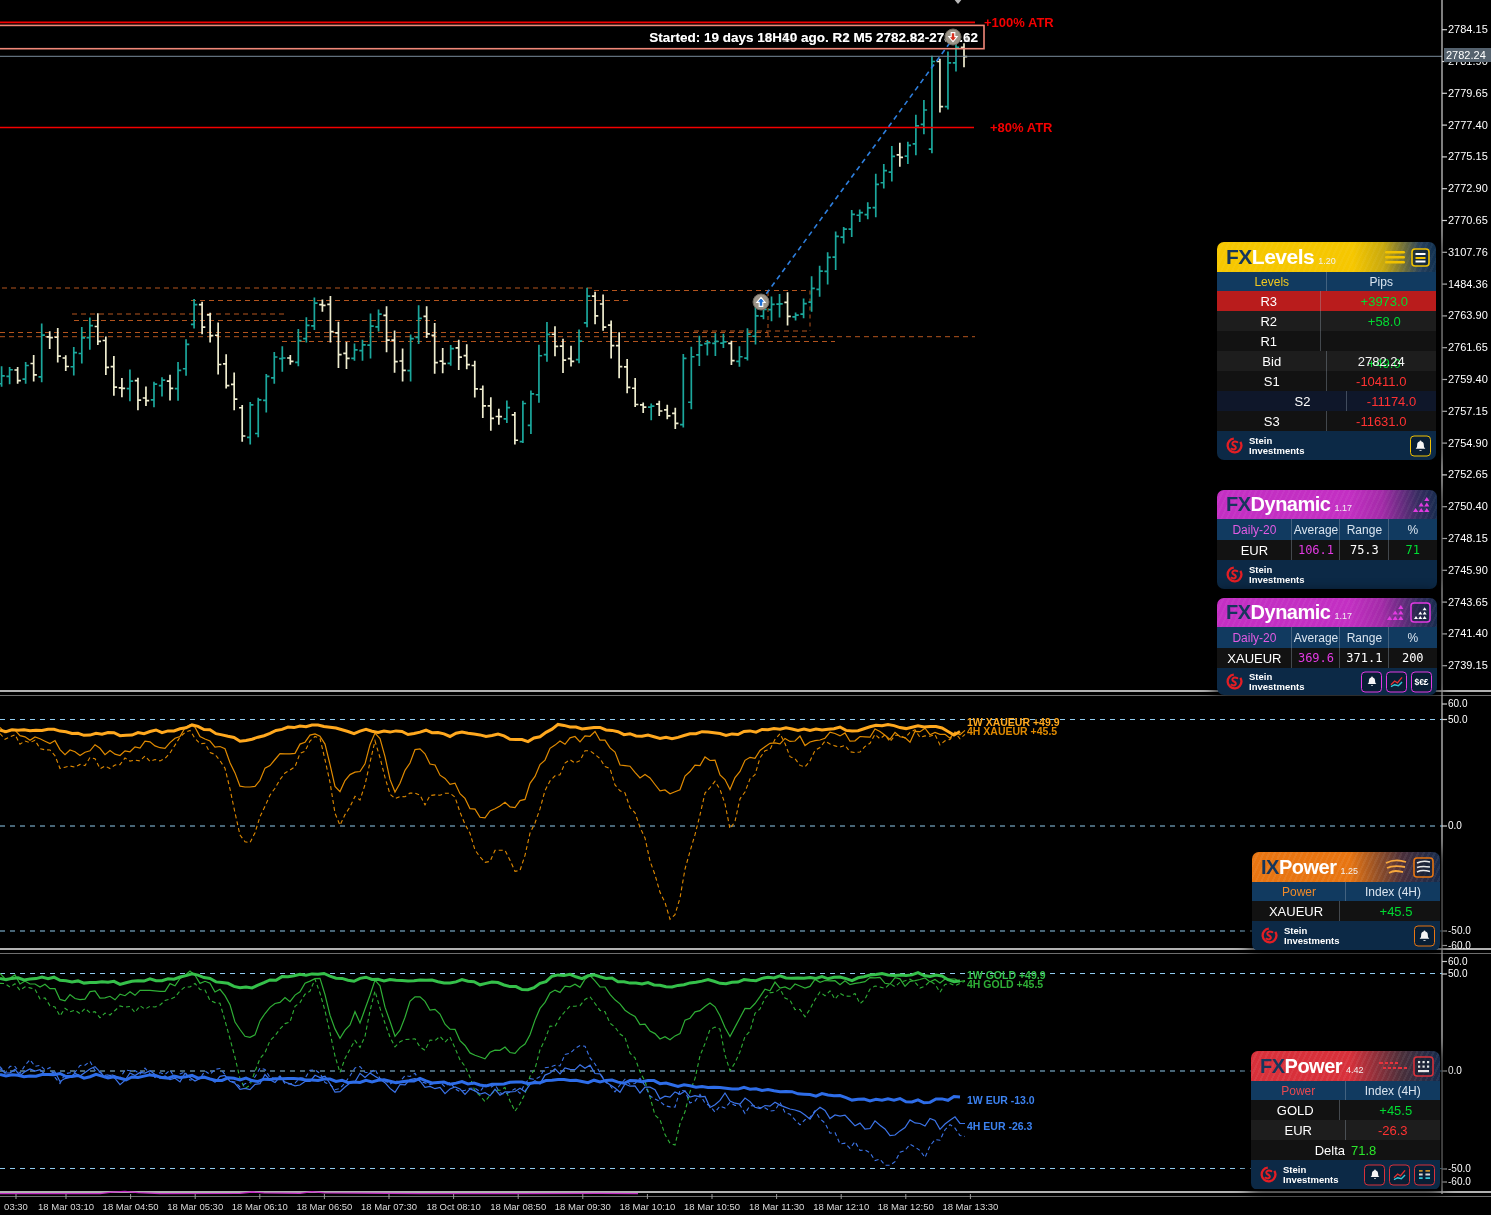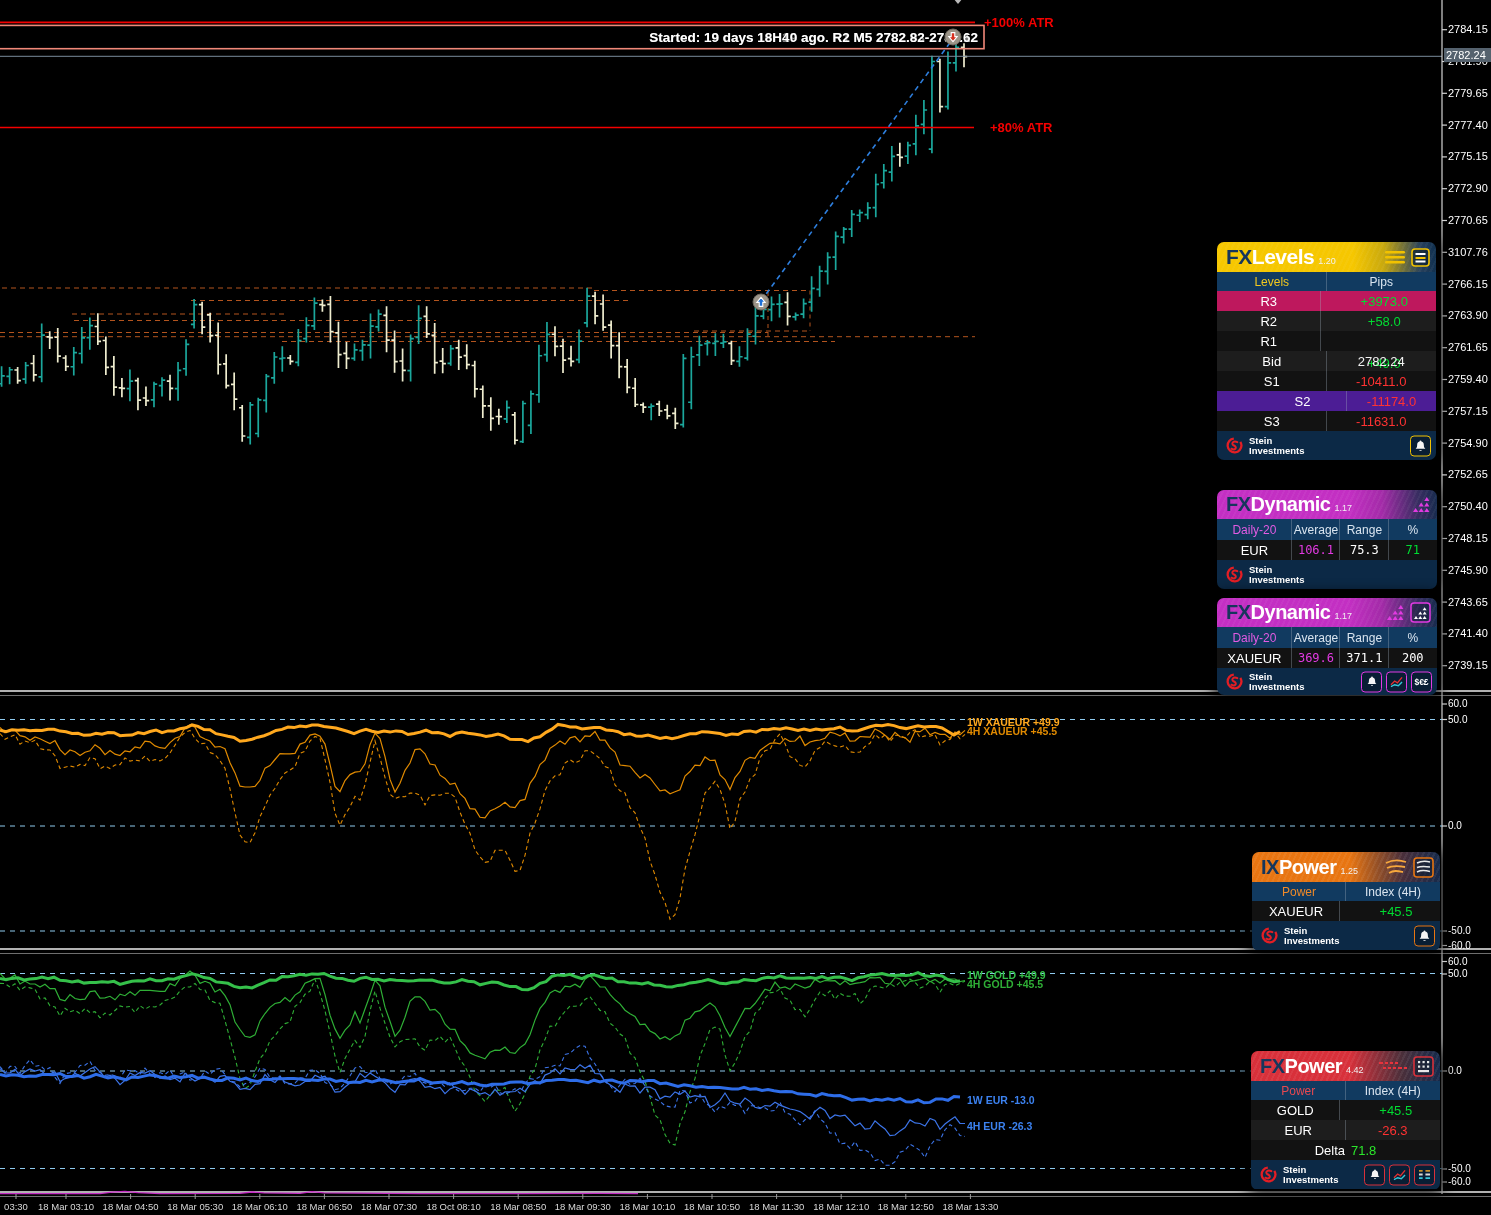--- a/index.html
+++ b/index.html
@@ -154,21 +154,21 @@
 
   <div id="price-axis">
       <div class="axis-label" style="left: 1448px; top: 23.2px;">2784.15</div>
       <div class="axis-label" style="left: 1448px; top: 55px;">2781.90</div>
       <div class="axis-label" style="left: 1448px; top: 86.8px;">2779.65</div>
       <div class="axis-label" style="left: 1448px; top: 118.6px;">2777.40</div>
       <div class="axis-label" style="left: 1448px; top: 150.4px;">2775.15</div>
       <div class="axis-label" style="left: 1448px; top: 182.2px;">2772.90</div>
       <div class="axis-label" style="left: 1448px; top: 214px;">2770.65</div>
       <div class="axis-label" style="left: 1448px; top: 245.8px;">3107.76</div>
-      <div class="axis-label" style="left: 1448px; top: 277.6px;">2766.15</div>
+      <div class="axis-label" style="left: 1448px; top: 277.6px;">1484.36</div>
       <div class="axis-label" style="left: 1448px; top: 309.4px;">2763.90</div>
       <div class="axis-label" style="left: 1448px; top: 341.2px;">2761.65</div>
       <div class="axis-label" style="left: 1448px; top: 373px;">2759.40</div>
       <div class="axis-label" style="left: 1448px; top: 404.8px;">2757.15</div>
       <div class="axis-label" style="left: 1448px; top: 436.6px;">2754.90</div>
       <div class="axis-label" style="left: 1448px; top: 468.4px;">2752.65</div>
       <div class="axis-label" style="left: 1448px; top: 500.2px;">2750.40</div>
       <div class="axis-label" style="left: 1448px; top: 532px;">2748.15</div>
       <div class="axis-label" style="left: 1448px; top: 563.8px;">2745.90</div>
       <div class="axis-label" style="left: 1448px; top: 595.6px;">2743.65</div>
@@ -233,41 +233,41 @@
           <rect x="4.5" y="9" width="10" height="2" fill="#F2C200"></rect>
           <rect x="4.5" y="12.5" width="10" height="2" fill="#FFF"></rect>
         </svg>
       </span>
     </div>
     <div class="hrow" style="height:19px;">
       <div class="hcell colsep" style="width:50%;color:#F2C81E;">Levels</div>
       <div class="hcell" style="width:50%;">Pips</div>
     </div>
     <div id="fxlevels-rows">
-        <div class="drow" style="height: 20px; background: #be185d;">
+        <div class="drow" style="height: 20px; background: #b91c1c;">
           <div class="dcell colsep" style="width: 50%;">R3</div>
           <div class="dcell pos" style="width: 50%;">+3973.0</div>
         </div>
         <div class="drow" style="height: 20px; background: rgb(29, 29, 29);">
           <div class="dcell colsep" style="width: 50%;">R2</div>
           <div class="dcell pos" style="width: 50%;">+58.0</div>
         </div>
         <div class="drow" style="height: 20px; background: rgb(18, 18, 18);">
           <div class="dcell colsep" style="width: 50%;">R1</div>
           <div class="dcell pos" style="width: 50%; margin-top: 32px;">+49.0</div>
         </div>
         <div class="drow" style="height: 20px; background: rgb(29, 29, 29);">
           <div class="dcell colsep" style="width: 50%;">Bid</div>
           <div class="dcell neu" style="width: 50%;">2782.24</div>
         </div>
         <div class="drow" style="height: 20px; background: rgb(18, 18, 18);">
           <div class="dcell colsep" style="width: 50%;">S1</div>
           <div class="dcell neg" style="width: 50%;">-10411.0</div>
         </div>
-        <div class="drow" style="height: 20px; background: #4c1d95; padding-left: 41px;">
+        <div class="drow" style="height: 20px; background: #0f172a; padding-left: 41px;">
           <div class="dcell colsep" style="width: 50%;">S2</div>
           <div class="dcell neg" style="width: 50%;">-11174.0</div>
         </div>
         <div class="drow" style="height: 20px; background: rgb(18, 18, 18);">
           <div class="dcell colsep" style="width: 50%;">S3</div>
           <div class="dcell neg" style="width: 50%;">-11631.0</div>
         </div>
       </div>
     <div class="footer" style="height:29px;">
       <svg class="steinlogo" viewBox="0 0 20 20">

